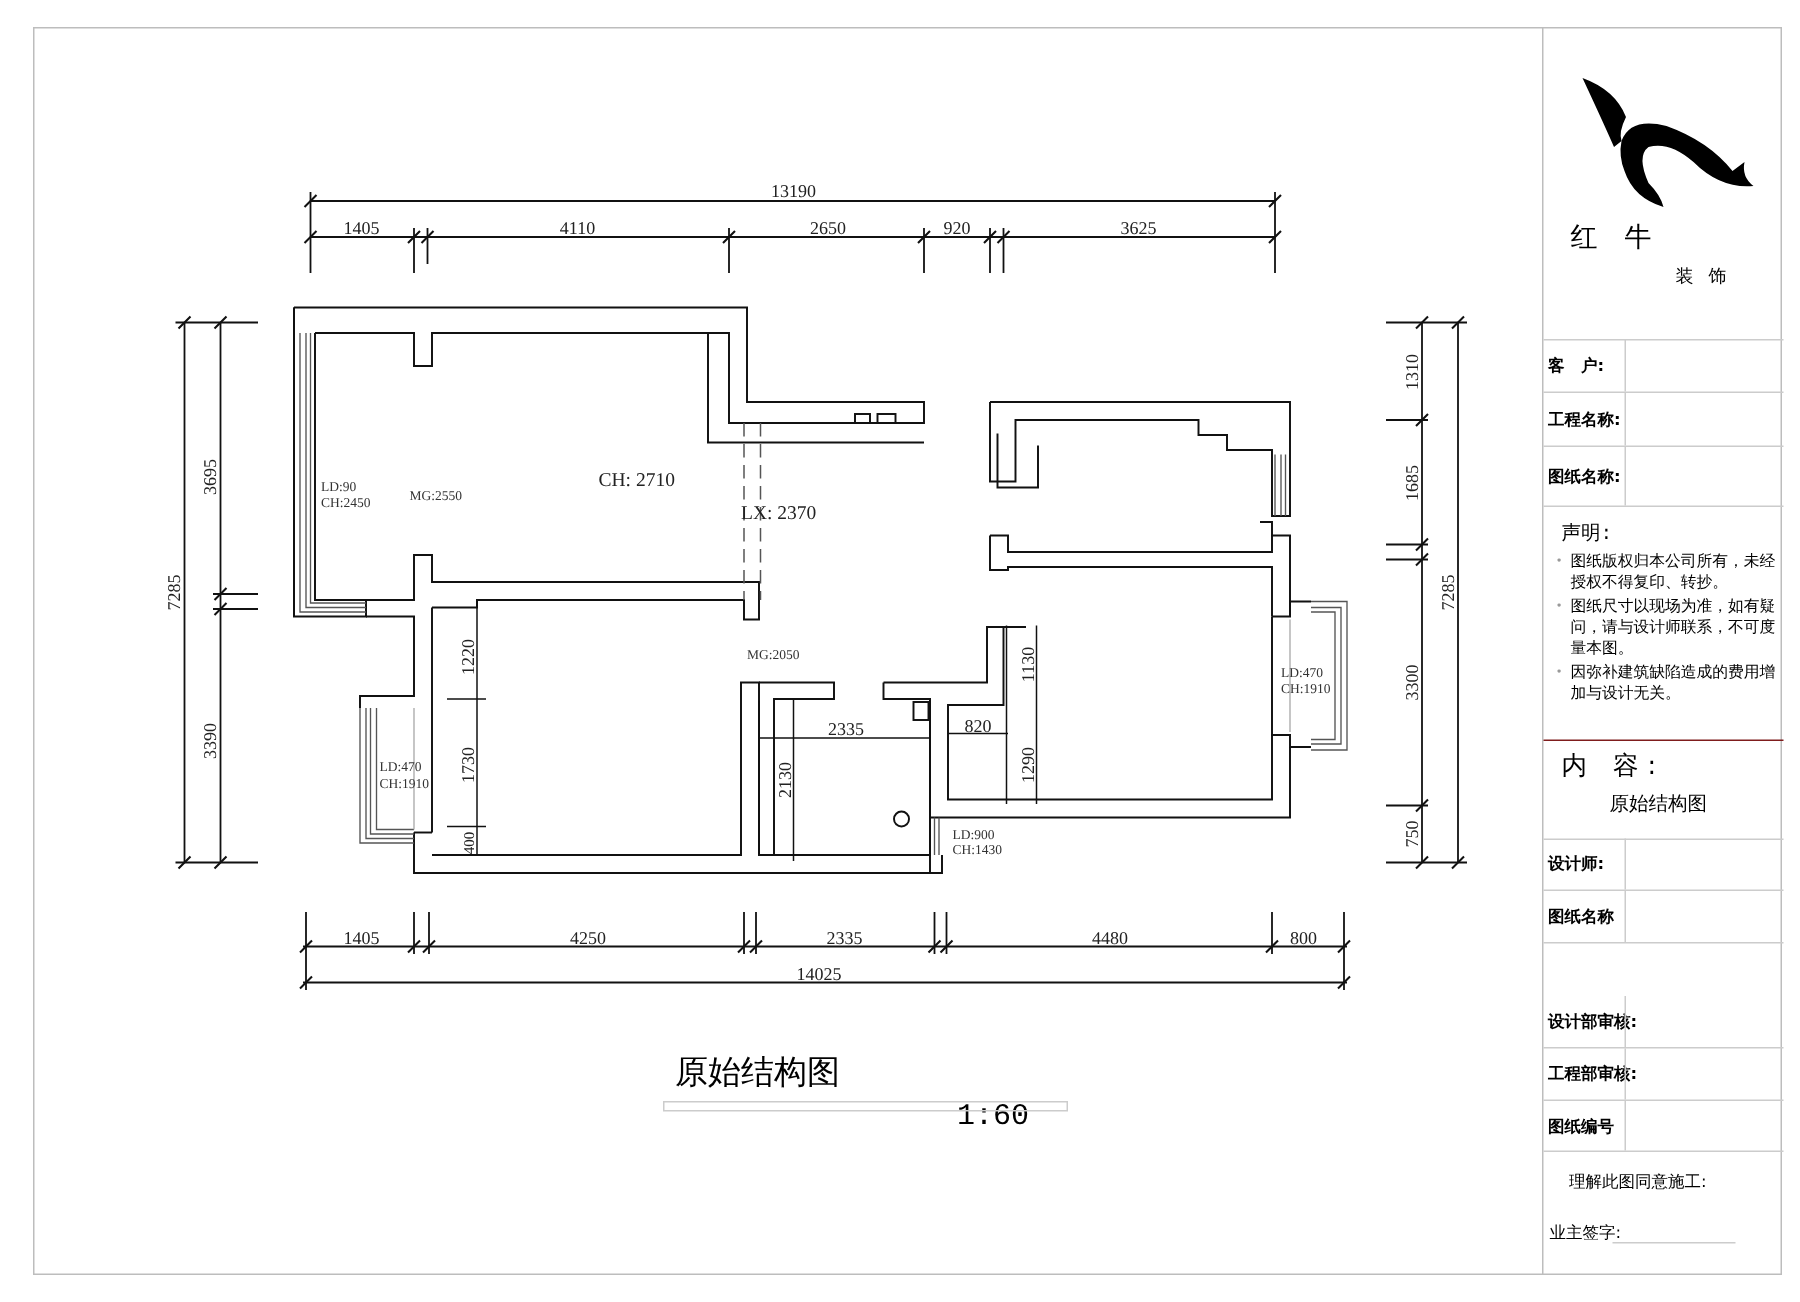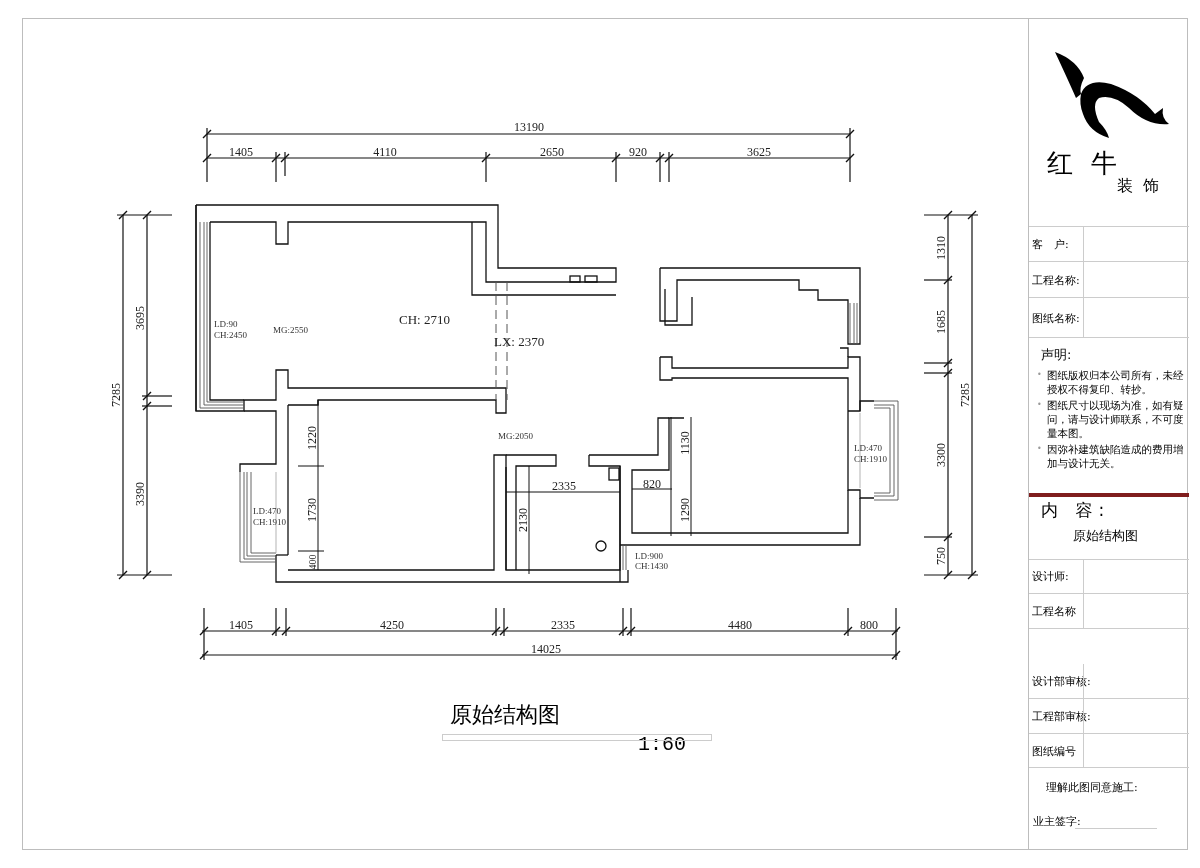--- a/index.html
+++ b/index.html
@@ -5,26 +5,26 @@
   html,body{margin:0;padding:0;background:#fff;}
   body{width:1200px;height:868px;position:relative;overflow:hidden;font-family:"DejaVu Sans",sans-serif;color:#000;}
   .frame{position:absolute;left:22px;top:18px;width:1166px;height:832px;border:1px solid #bdbdbd;box-sizing:border-box;}
   .drawing{position:absolute;left:12px;top:0;width:1030px;height:868px;}
   .drawing svg{position:absolute;left:0;top:0;}
   .dimtxt{font-family:"Liberation Serif",serif;font-size:12px;fill:#222;}
   .lbl{font-family:"Liberation Serif",serif;font-size:9px;fill:#333;}
   .big{font-family:"Liberation Serif",serif;font-size:13px;fill:#222;}
   .titleblock{position:absolute;left:1028px;top:18px;width:160px;height:832px;border-left:1px solid #bdbdbd;box-sizing:border-box;}
   .logo{position:absolute;left:0;top:0;width:160px;height:208px;border-bottom:1px solid #ccc;}
-  .brand1{position:absolute;left:18px;top:128px;font-size:26px;letter-spacing:18px;}
-  .brand2{position:absolute;left:88px;top:158px;font-size:16px;letter-spacing:10px;}
+  .brand1{position:absolute;left:18px;top:128px;font-size:18px;letter-spacing:18px;}
+  .brand2{position:absolute;left:88px;top:158px;font-size:12px;letter-spacing:10px;}
   .row{position:absolute;left:0;width:160px;border-bottom:1px solid #ccc;box-sizing:border-box;font-size:11px;}
-  .row .k{position:absolute;left:3px;top:50%;transform:translateY(-50%);white-space:nowrap;}
+  .row .k{position:absolute;left:3px;top:50%;transform:translateY(-50%);white-space:nowrap;font-weight:bold;}
   .row .v{position:absolute;left:54px;top:0;bottom:0;right:0;border-left:1px solid #ccc;}
-  .stmt{position:absolute;left:0;top:320px;width:160px;height:155px;border-bottom:4px solid #7f1d1d;}
+  .stmt{position:absolute;left:0;top:320px;width:160px;height:155px;border-bottom:1px solid #7f1d1d;font-family:Liberation Mono, monospace;}
   .stmt h4{margin:0;position:absolute;left:12px;top:8px;font-size:13px;font-weight:normal;}
   .stmt ul{position:absolute;left:6px;top:30px;margin:0;padding:0;list-style:none;font-size:10.5px;line-height:14px;width:152px;}
   .stmt li{position:relative;padding-left:12px;margin-bottom:2px;}
   .stmt li::before{content:"•";position:absolute;left:2px;color:#999;font-size:8px;}
   .content{position:absolute;left:0;top:475px;width:160px;height:66px;border-bottom:1px solid #ccc;}
   .content .h{position:absolute;left:12px;top:6px;font-size:17px;letter-spacing:6px;}
   .content .v{position:absolute;left:44px;top:34px;font-size:13px;}
   .bottom{position:absolute;left:0;top:750px;width:160px;height:82px;font-size:11px;}
   .bottom .a{position:absolute;left:17px;top:12px;}
   .bottom .b{position:absolute;left:4px;top:46px;}
@@ -249,21 +249,21 @@
   <div class="content">
     <div class="h">内 容:</div>
     <div class="v">原始结构图</div>
   </div>
 
   <div class="row" style="top:541px;height:35px">
     <span class="k">设计师:</span>
     <span class="v"></span>
   </div>
   <div class="row" style="top:576px;height:35px">
-    <span class="k">工程名称</span>
+    <span class="k">图纸名称</span>
     <span class="v"></span>
   </div>
   <div class="row" style="top:646px;height:35px">
     <span class="k">设计部审核:</span>
     <span class="v"></span>
   </div>
   <div class="row" style="top:681px;height:35px">
     <span class="k">工程部审核:</span>
     <span class="v"></span>
   </div>

